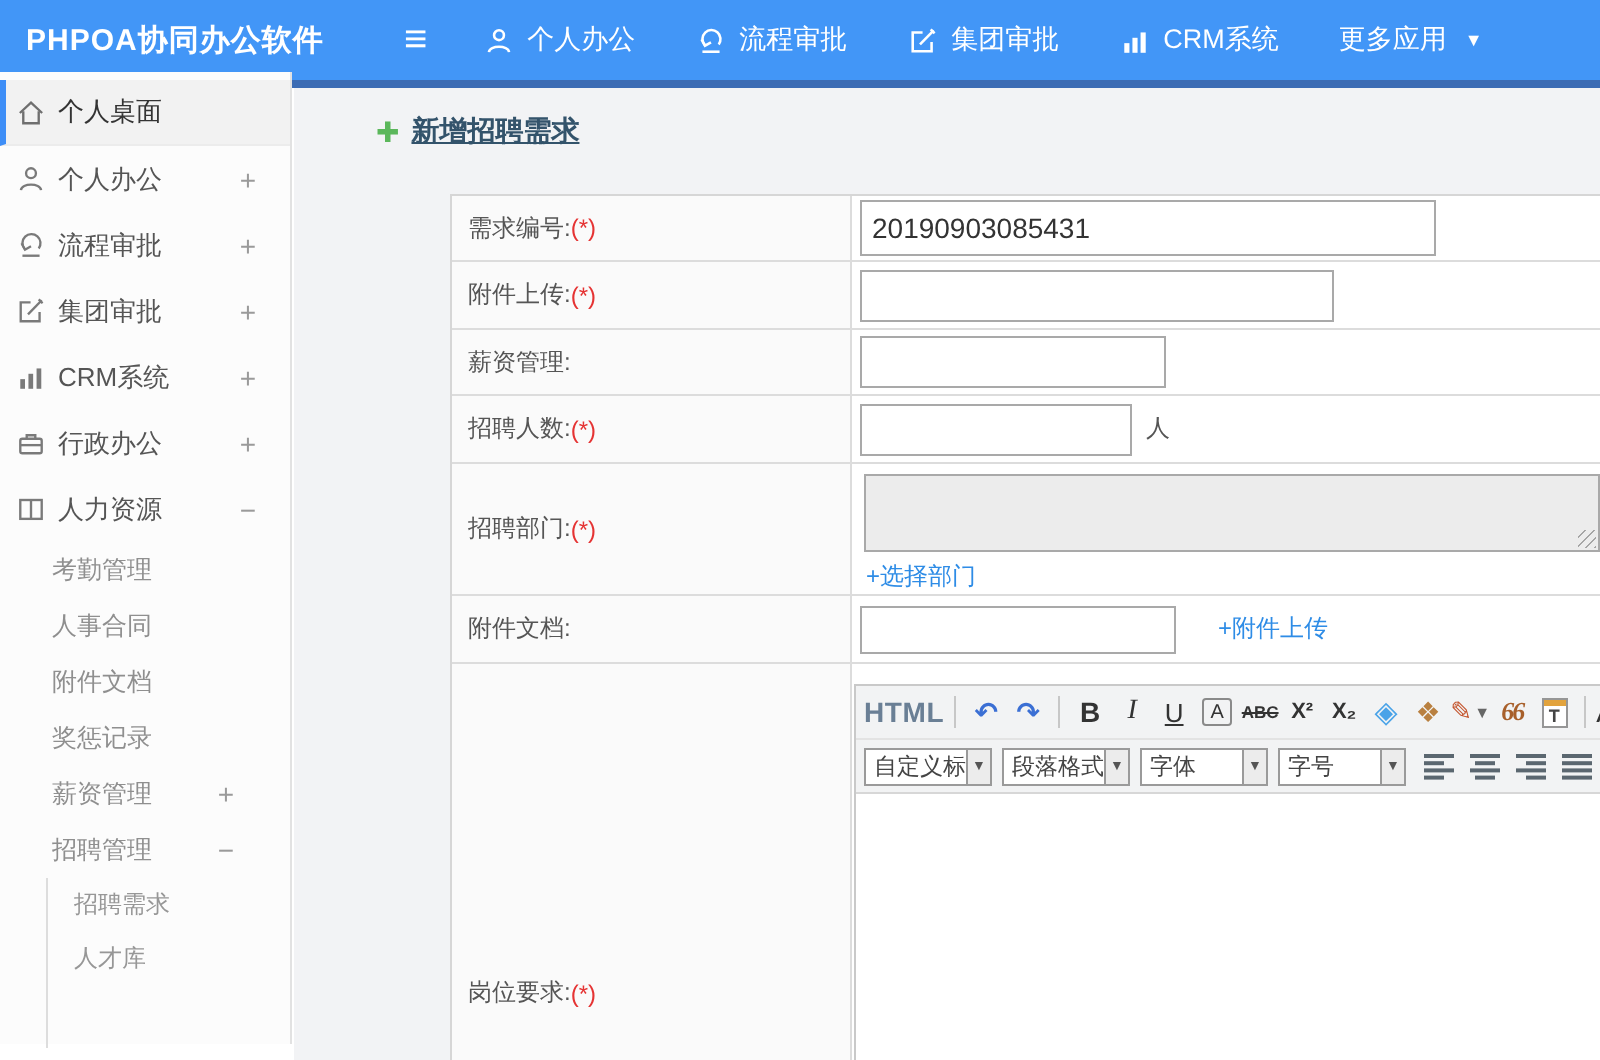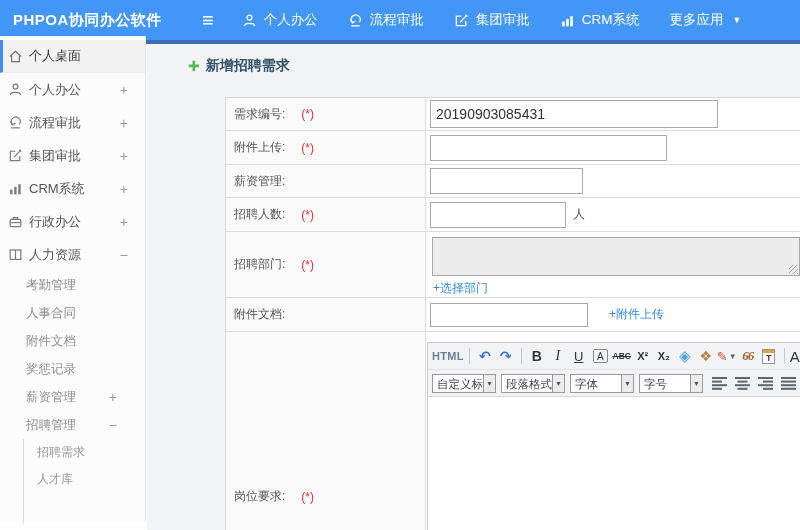--- a/index.html
+++ b/index.html
@@ -30,29 +30,29 @@
   .side-sub .side-item { height:28px; font-size:12.5px; color:#8f8f8f; padding-left:26px; }
   .side-sub .expand { right:28px; }
   .side-subsub { margin-left:23px; border-left:1px solid #ddd; min-height:85px; }
   .side-subsub .side-item { height:27px; font-size:12px; color:#979797; padding-left:13px; }
 
   
   .main { position:absolute; left:147px; top:44px; width:653px; height:486px;
     background:#f2f3f5; overflow:hidden; }
   .page-title { position:absolute; left:41px; top:13px; display:flex; align-items:center; gap:6px; }
   .plus-icon { color:#5bb75b; font-size:14px; font-weight:bold; }
-  .page-title h1 { font-size:14px; font-weight:bold; color:#33536b; }
+  .page-title h1 { font-size:14px; font-weight:bold; color:#33536b;text-decoration:underline; }
 
   
   .form { position:absolute; left:78px; top:53px; width:576px;
     border:1px solid #d6d6d6; background:#fff; }
   .frow { display:flex; border-top:1px solid #dcdcdc; }
   .frow:first-child { border-top:none; }
   .flabel { width:200px; flex:none; background:#fafafa; border-right:1px solid #dcdcdc;
-    display:flex; align-items:center; padding-left:8px; font-size:12px; color:#555; gap:16px; }
+    display:flex; align-items:center; padding-left:8px; font-size:12px; color:#555; gap:0; }
   .ffield { flex:1; display:flex; align-items:center; padding-left:4px; background:#fff;
     font-size:12px; color:#555; }
   .req { color:#e53333; font-size:12px; }
   .h32{height:32px} .h34{height:34px} .h33{height:33px} .h66{height:66px} .h330{height:330px}
   .inp { border:1px solid #a9a9a9; height:26px; font-size:14px; color:#333;
     padding:0 5px; font-family:inherit; background:#fff; }
   .w312{width:288px;height:28px} .w237{width:237px} .w153{width:153px} .w136{width:136px} .w158{width:158px;height:24px}
   .unit { margin-left:7px; color:#555; }
   .blue-link { color:#2e8ce6; font-size:12px; text-decoration:none; cursor:pointer; }
   .col { flex-direction:column; align-items:flex-start; justify-content:flex-start; padding-top:5px; }
@@ -65,21 +65,21 @@
   .row7-field { align-items:flex-start; padding:10px 0 0 1px; }
 
   
   .editor { width:420px; border:1px solid #c9c9c9; background:#fff; }
   .etb { height:27px; background:#f2f3f4; display:flex; align-items:center; padding:0 4px; }
   .etb1 { border-bottom:1px solid #e3e3e3; gap:1px; }
   .etb2 { border-bottom:1px solid #d7d7d7; gap:5px; }
   .tbtn { min-width:20px; height:22px; display:flex; align-items:center; justify-content:center;
     font-size:13px; color:#333; cursor:pointer; border-radius:2px; }
   .tsep { width:1px; height:16px; background:#c7c7c7; margin:0 4px; flex:none; }
-  .tb-html { font-size:11px; font-weight:bold; color:#6a7f95; letter-spacing:.3px; }
+  .tb-html { font-size:14px; font-weight:bold; color:#6a7f95; letter-spacing:.3px; }
   .tb-undo,.tb-redo { color:#3b6fd4; font-weight:bold; font-size:14px; }
   .tb-bold { font-weight:bold; font-size:14px; }
   .tb-italic { font-style:italic; font-family:"Liberation Serif",serif; font-size:14px; }
   .tb-underline { text-decoration:underline; font-size:13px; }
   .tb-forecolor { border:1px solid #8a8a8a; font-size:10px; min-width:15px; height:14px; margin:0 3px; }
   .tb-strike { font-size:8.5px; font-weight:bold; text-decoration:line-through; }
   .tb-sup,.tb-sub { font-size:11px; font-weight:bold; }
   .tb-eraser { color:#4aa3e8; font-size:15px; }
   .tb-painter { color:#b98040; font-size:14px; }
   .tb-pen { color:#c4552e; font-size:13px; gap:1px; }

